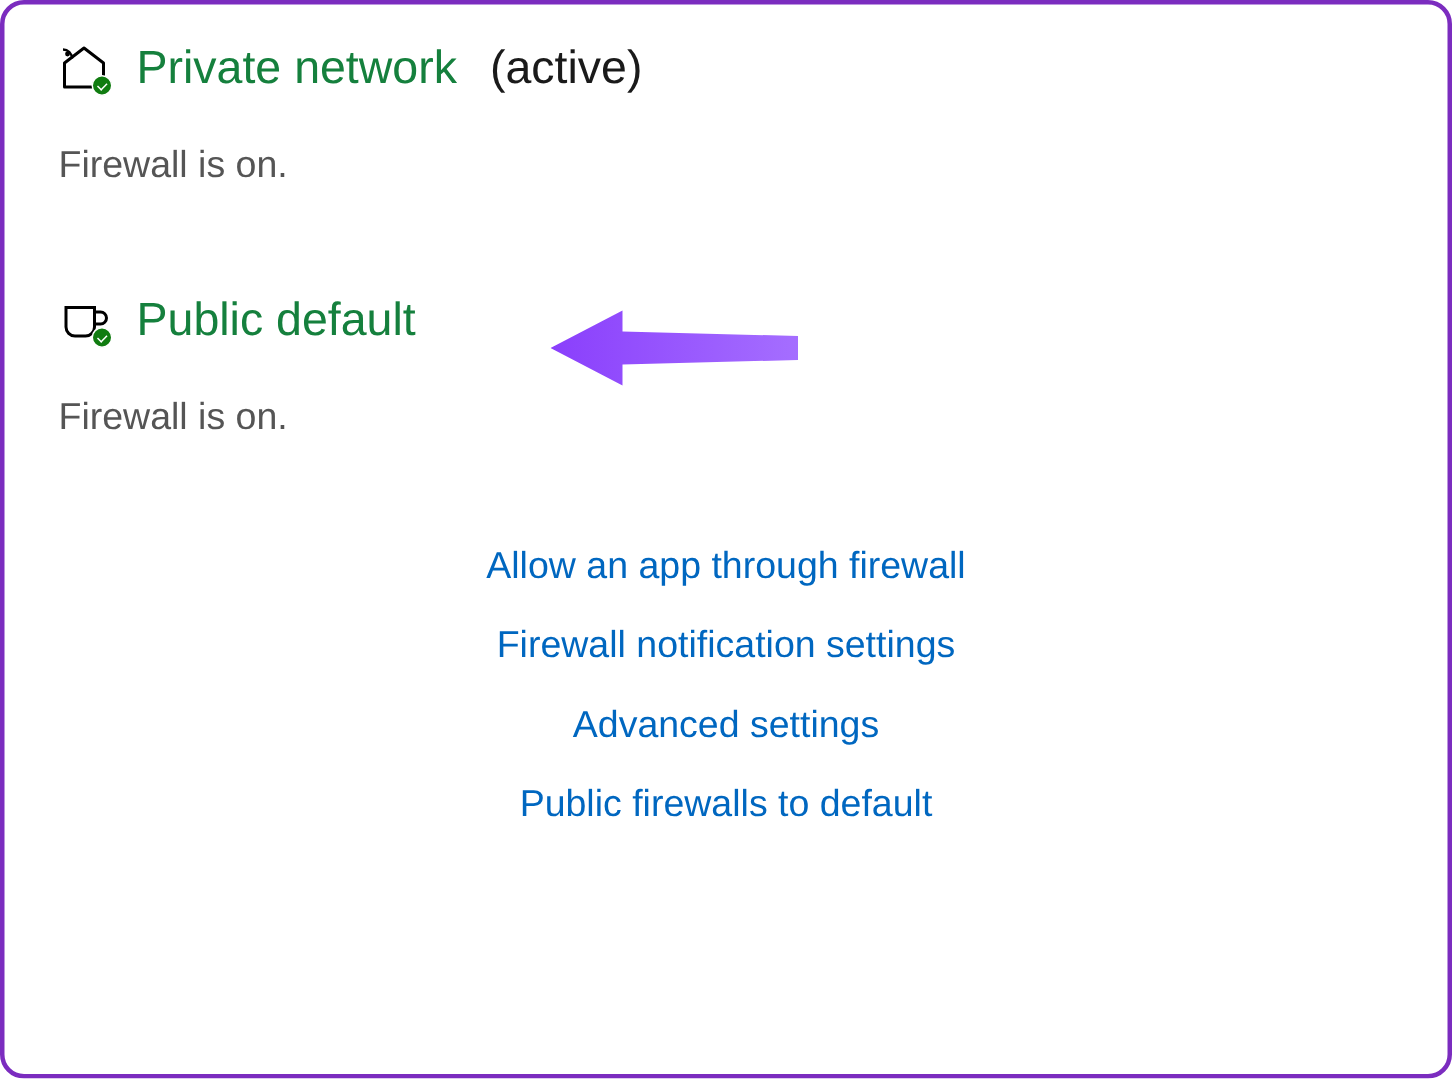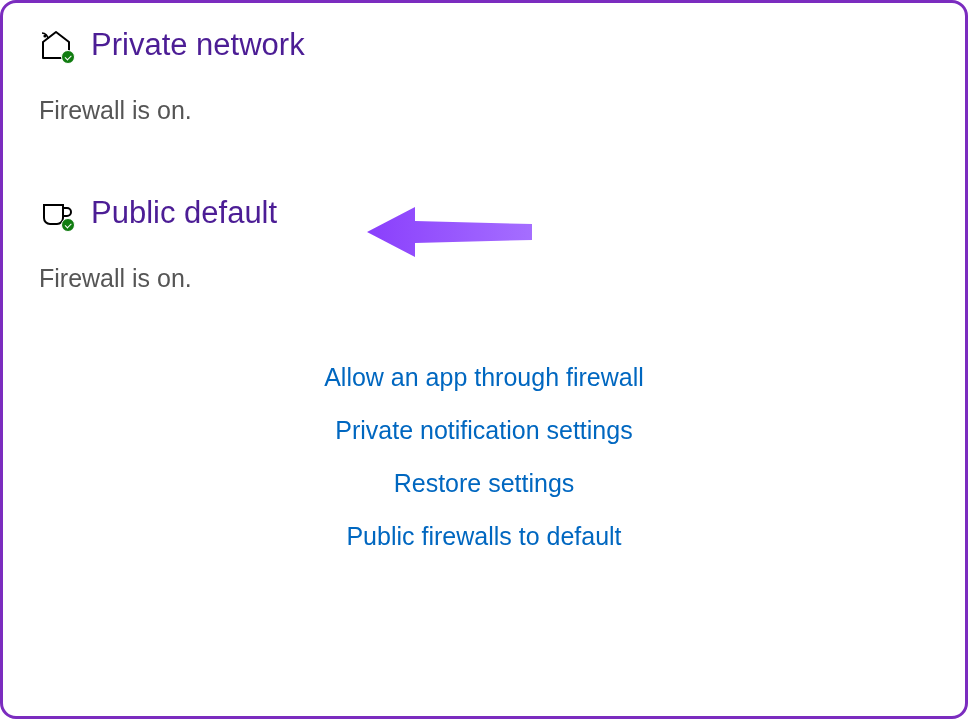--- a/index.html
+++ b/index.html
@@ -26,21 +26,21 @@
       align-items: center;
       gap: 18px;
     }
     .network-icon {
       width: 34px;
       height: 34px;
       position: relative;
       flex-shrink: 0;
     }
     .network-link {
-      color: #4c1d95;
+      color: #15803d;
       font-size: 31px;
       font-weight: 400;
       cursor: pointer;
       text-decoration: none;
     }
     .active-label {
       color: #1a1a1a;
       font-size: 31px;
       font-weight: 400;
       margin-left: 4px;
@@ -103,20 +103,21 @@
         <svg viewBox="0 0 34 34" width="34" height="34">
 
           <path d="M 4 14 L 17 4 L 30 14 L 30 30 L 4 30 Z" fill="none" stroke="#000" stroke-width="2" stroke-linejoin="round"></path>
 
           <circle cx="6" cy="8" r="1.6" fill="#000"></circle>
           <path d="M 3 5 A 6 6 0 0 1 9 11" fill="none" stroke="#000" stroke-width="1.6"></path>
         </svg>
         <div class="check-badge"></div>
       </div>
       <a class="network-link">Private network</a>
+      <span class="active-label">(active)</span>
     </div>
     <div class="status-text">Firewall is on.</div>
   </div>
 
   <div class="network-block" style="position:relative;">
     <div class="network-header">
       <div class="network-icon">
         <svg viewBox="0 0 34 34" width="34" height="34">
 
           <path d="M 5 9 L 24 9 L 24 22 A 6 6 0 0 1 18 28 L 11 28 A 6 6 0 0 1 5 22 Z" fill="none" stroke="#000" stroke-width="2"></path>
@@ -136,18 +137,18 @@
           <stop offset="0%" stop-color="#8A3FFC"></stop>
           <stop offset="100%" stop-color="#A56EFF"></stop>
         </linearGradient>
       </defs>
       <path d="M 0 28 L 48 3 L 48 17 L 165 20 L 165 36 L 48 39 L 48 53 Z" fill="url(#arrowGrad)"></path>
     </svg>
   </div>
 
   <div class="links-section">
     <a class="action-link">Allow an app through firewall</a>
-    <a class="action-link">Private notification settings</a>
-    <a class="action-link">Restore settings</a>
+    <a class="action-link">Firewall notification settings</a>
+    <a class="action-link">Advanced settings</a>
     <a class="action-link">Public firewalls to default</a>
   </div>
 
 </div>
 
 </body></html>

